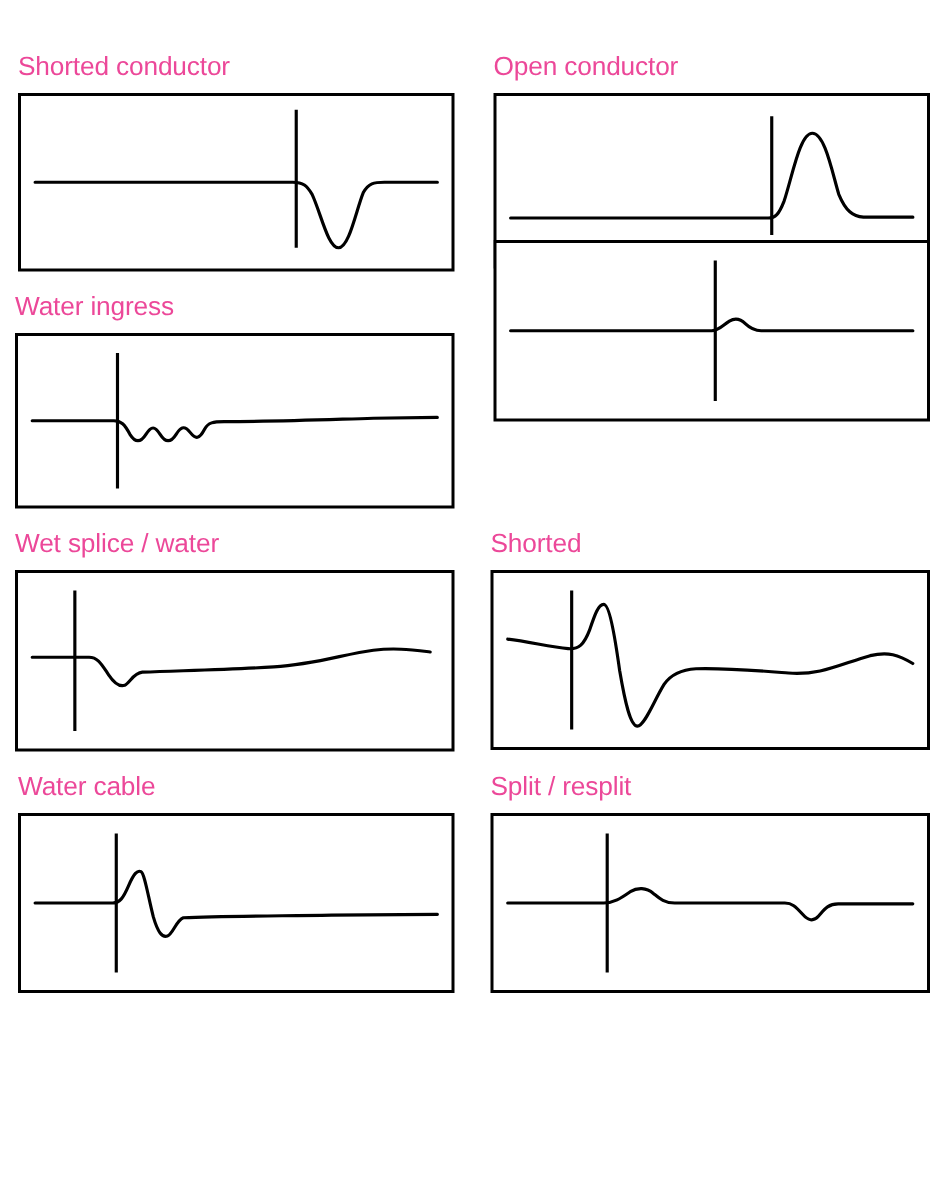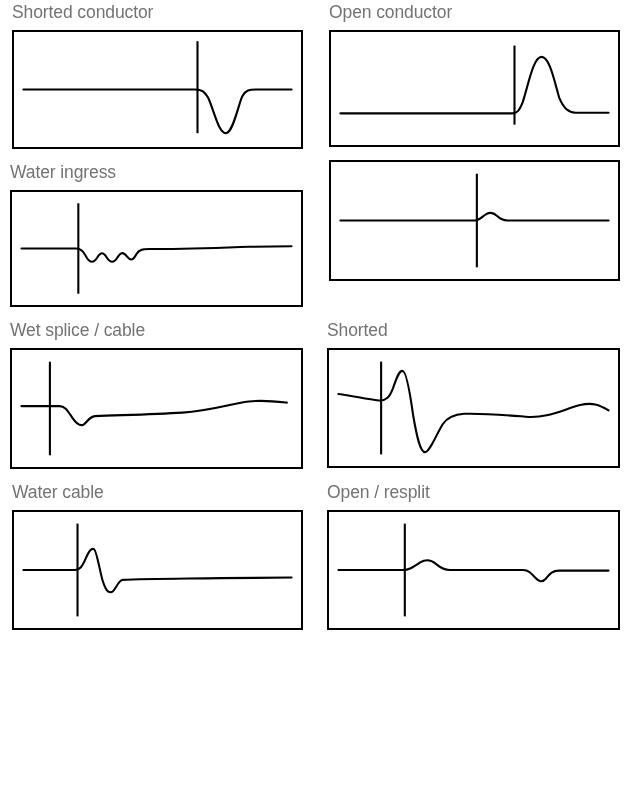--- a/index.html
+++ b/index.html
@@ -36,25 +36,26 @@
     padding: 0 14px 0 12px;
   }
   .cell.right {
     padding: 0 14px 0 10px;
   }
   .panel-label {
     font-size: 17.5px;
     line-height: 20px;
     letter-spacing: -0.1px;
     white-space: nowrap;
-    color: #737373;
+    color: #ec4899;
     height: 28px;
     display: flex;
     align-items: flex-start;
     padding-top: 2px;
+    margin-top: 32px;
   }
   .plot-box {
     position: relative;
     width: 100%;
     height: 119px;
     border: 2px solid #000000;
     box-sizing: border-box;
     background: #ffffff;
   }
   .cell.row-1 .plot-box { height: 119px; }
@@ -122,21 +123,21 @@
     <div class="cell row-3">
       <div class="plot-box">
         <svg class="plot-svg" viewBox="0 0 122 100" preserveAspectRatio="none">
           <line class="marker" x1="62" y1="10" x2="62" y2="90"></line>
           <path class="trace" d="M 4,50 L 61,50 C 63,50 64,47 66,44.5 C 67.5,42.8 69,43 70.5,46 C 71.8,48.5 73,50 75,50 L 118,50"></path>
         </svg>
       </div>
     </div>
 
     <div class="cell right row-3">
-      <div class="panel-label">Wet splice / cable</div>
+      <div class="panel-label">Wet splice / water</div>
       <div class="plot-box">
         <svg class="plot-svg" viewBox="0 0 122 100" preserveAspectRatio="none">
           <line class="marker" x1="16" y1="10" x2="16" y2="90"></line>
           <path class="trace" d="M 4,48 L 20,48 C 22.5,48 23.5,52 25.5,58 C 27,62.5 28.5,65 30,64 C 31.5,62.5 32.5,57 35,56.5 C 48,55.5 60,55 72,53.5 C 84,52 92,46 100,44 C 106,42.6 110,43.6 116,45"></path>
         </svg>
       </div>
     </div>
 
 
     <div class="cell right row-4">
@@ -153,21 +154,21 @@
       <div class="panel-label">Water cable</div>
       <div class="plot-box">
         <svg class="plot-svg" viewBox="0 0 122 100" preserveAspectRatio="none">
           <line class="marker" x1="27" y1="10" x2="27" y2="90"></line>
           <path class="trace" d="M 4,50 L 26,50 C 28,50 29,47 30.5,40 C 32,33 33,31 34,32 C 35,33 36,46 37.5,58 C 38.8,67 40,70 41.5,69 C 43,68 44,60 46,58.5 C 56,57.5 70,57.5 88,57 L 118,56.5"></path>
         </svg>
       </div>
     </div>
 
     <div class="cell right row-5">
-      <div class="panel-label">Open / resplit</div>
+      <div class="panel-label">Split / resplit</div>
       <div class="plot-box">
         <svg class="plot-svg" viewBox="0 0 122 100" preserveAspectRatio="none">
           <line class="marker" x1="32" y1="10" x2="32" y2="90"></line>
           <path class="trace" d="M 4,50 L 31,50 C 34,50 36,47 38.5,43.5 C 40.5,41 43,41 45,44.5 C 46.5,47 48,50 51,50 L 82,50 C 84,50 85,52 87,56.5 C 88.5,60 90,61 91.5,57.5 C 93,54 94,50.5 97,50.5 L 118,50.5"></path>
         </svg>
       </div>
     </div>
 
   </div>
 </div>

